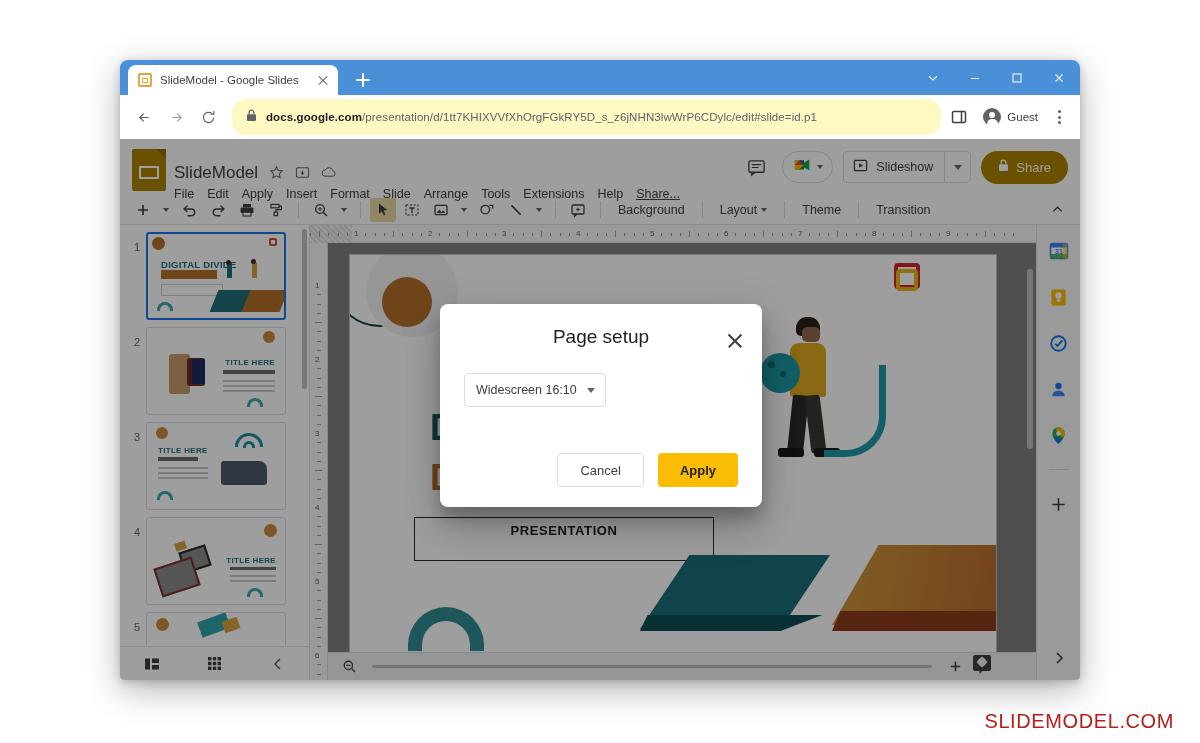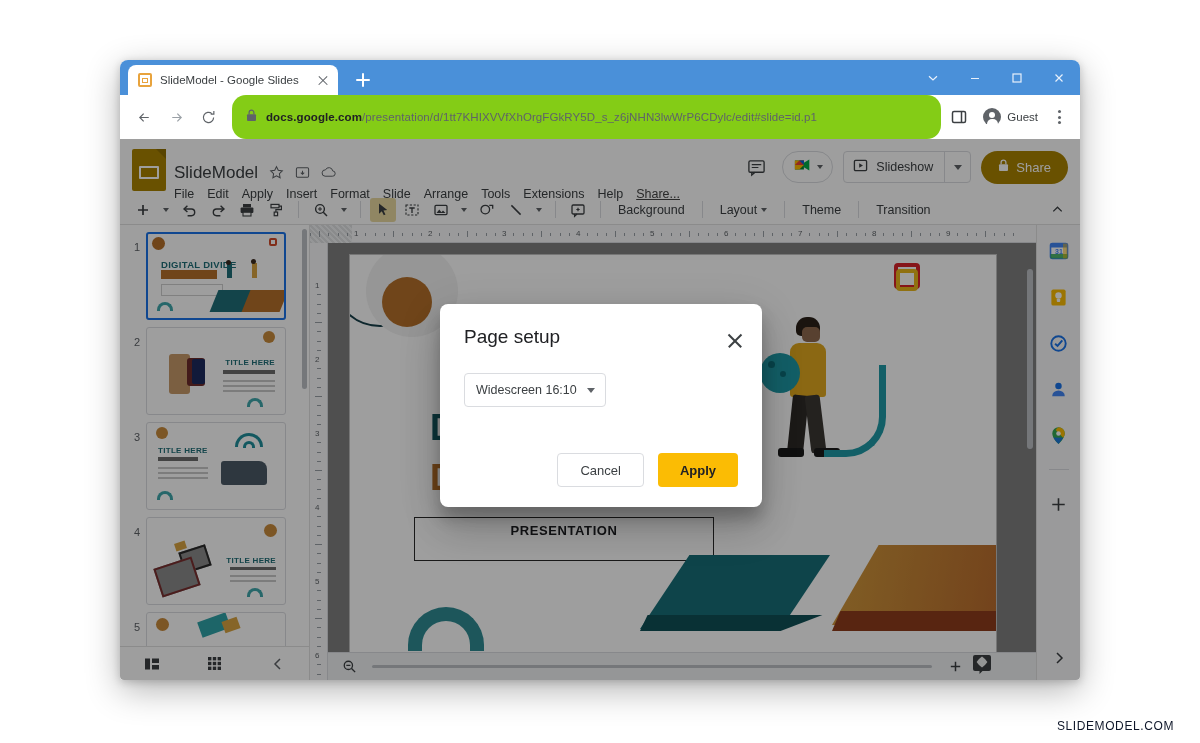--- a/index.html
+++ b/index.html
@@ -62,21 +62,21 @@
   .wc { width: 42px; height: 35px; display:flex; align-items:center; justify-content:center; cursor:pointer; }
   .wc svg { display:block; }
 
   
   .urlrow {
     height: 44px; background: #ffffff;
     display: flex; align-items: center; padding: 0 10px; gap: 4px;
   }
   .navbtn { width: 28px; height: 28px; display:flex; align-items:center; justify-content:center; cursor:pointer; }
   .omnibox {
-    flex: 1 1 auto; height: 44px; background: #84cc16; border-radius: 14px;
+    flex: 1 1 auto; height: 36px; background: #fef9c3; border-radius: 14px;
     display: flex; align-items: center; padding: 0 14px; gap: 9px; margin-left: 6px;
   }
   .omnibox .urltext {
     font-size: 11.5px; color: #202124; white-space: nowrap; overflow: hidden;
     letter-spacing: .1px;
   }
   .urltext b { font-weight: 700; color:#202124; }
   .urltext span { color:#5f6368; font-weight:400; }
   .profilechip {
     display:flex; align-items:center; gap:6px; padding:2px 6px; border-radius:12px;
@@ -193,21 +193,21 @@
   .spexpand { position:absolute; bottom:10px; left:50%; transform:translateX(-50%); width:24px; height:24px; display:flex; align-items:center; justify-content:center; cursor:pointer; }
 
   
   .scrim { position:absolute; left:0; top:0; right:0; bottom:0; background:rgba(0,0,0,.38); z-index:40; }
   .dialog {
     position:absolute; left:440px; top:304px; width:322px; height:203px;
     background:#fff; border-radius:8px; z-index:50;
     box-shadow: 0 11px 15px rgba(0,0,0,.2), 0 9px 46px rgba(0,0,0,.12), 0 24px 38px rgba(0,0,0,.14);
     padding: 22px 24px 0 24px;
   }
-  .dlgtitle { font-size:19px; color:#202124; font-weight:400; letter-spacing:0; }
+  .dlgtitle { font-size:19px; color:#202124; font-weight:400; letter-spacing:0;text-align:center; }
   .dlgclose { position:absolute; right:16px; top:26px; width:22px; height:22px; cursor:pointer; }
   .dlgclose:before, .dlgclose:after {
     content:""; position:absolute; left:2px; top:10px; width:18px; height:1.6px; background:#3c4043;
   }
   .dlgclose:before { transform:rotate(45deg); }
   .dlgclose:after  { transform:rotate(-45deg); }
   .selectbox {
     margin-top:25px; display:inline-flex; align-items:center; gap:10px;
     height:34px; padding:0 10px 0 11px; border:1px solid #dadce0; border-radius:4px;
     font-size:12.5px; color:#3c4043; cursor:pointer; background:#fff;
@@ -217,21 +217,21 @@
   .btn-cancel {
     height:34px; padding:0 22px; border:1px solid #dadce0; border-radius:4px; background:#fff;
     font-size:13px; color:#3c4043; display:flex; align-items:center; cursor:pointer; font-family:inherit;
   }
   .btn-apply {
     height:34px; padding:0 22px; border:none; border-radius:4px; background:#FBBC04;
     font-size:13px; color:#202124; font-weight:600; display:flex; align-items:center; cursor:pointer; font-family:inherit;
   }
 
   .watermark {
-    position:absolute; right:26px; bottom:10px; font-size:12px; color:#0f172a; letter-spacing:.6px;
+    position:absolute; right:26px; bottom:10px; font-size:20px; color:#b91c1c; letter-spacing:.6px;
   }
 
   
   .art { position:absolute; }
   .txtblk { position:absolute; }
 </style>
 </head>
 <body>
 
 <div class="page">

